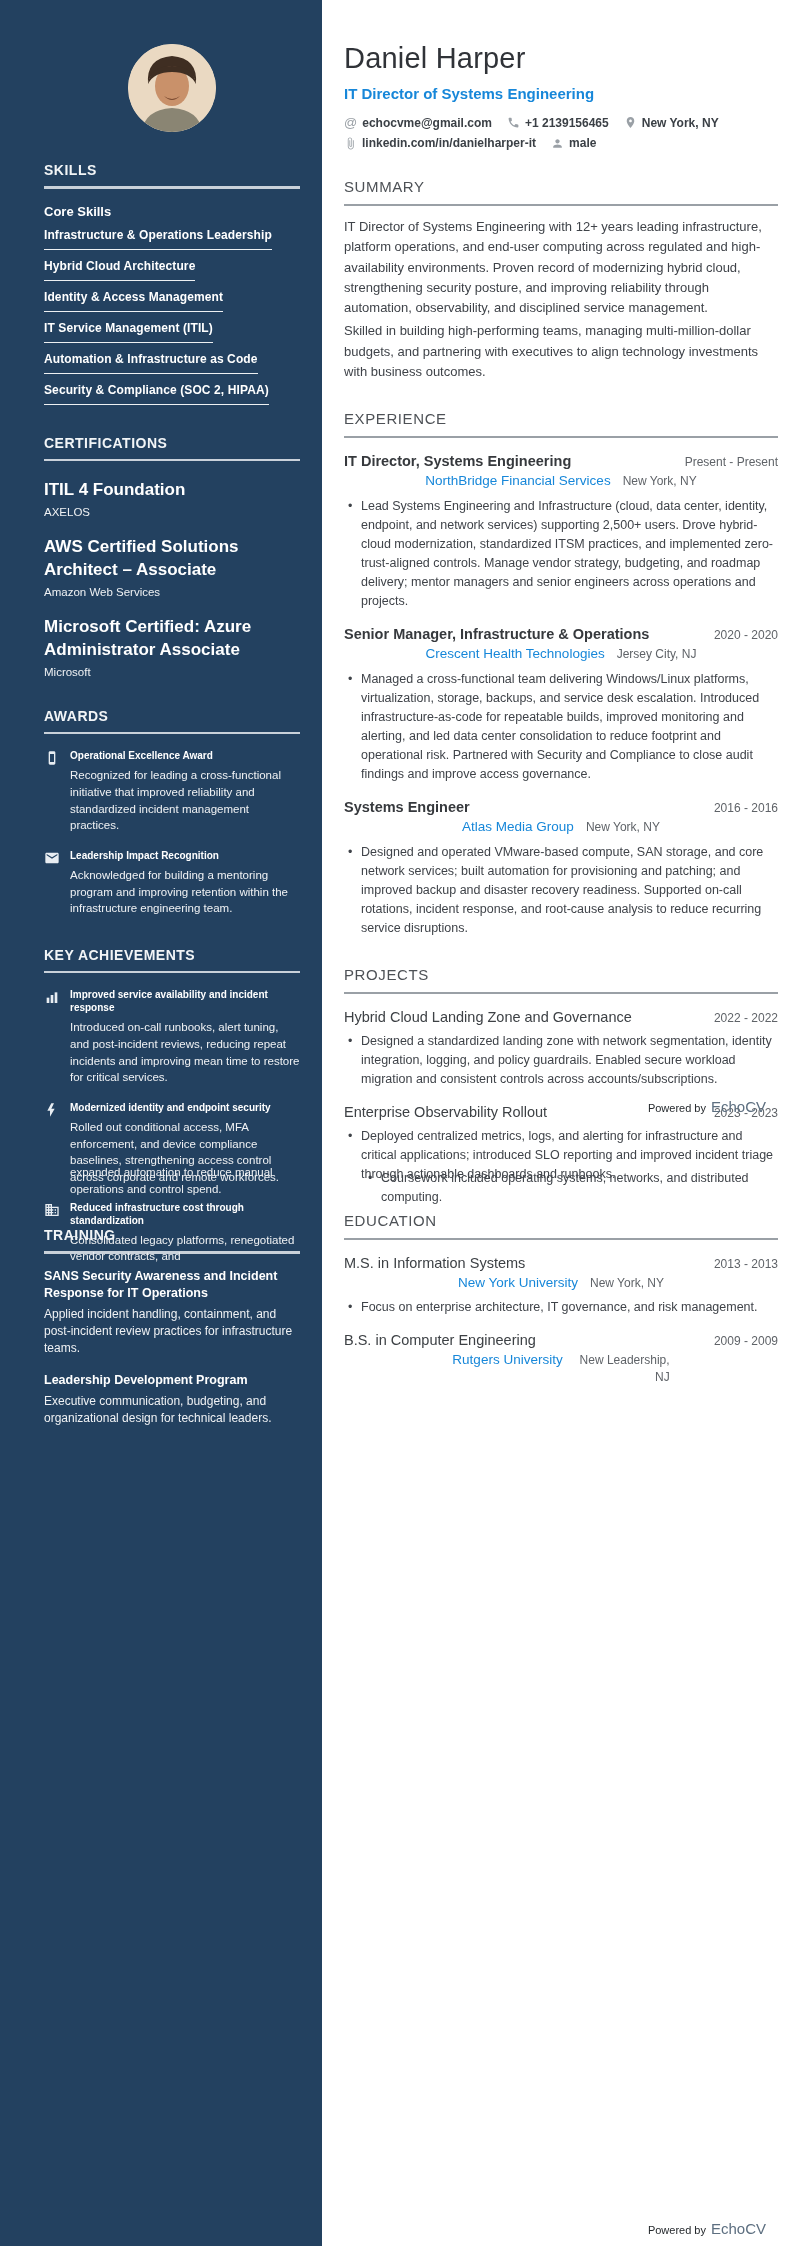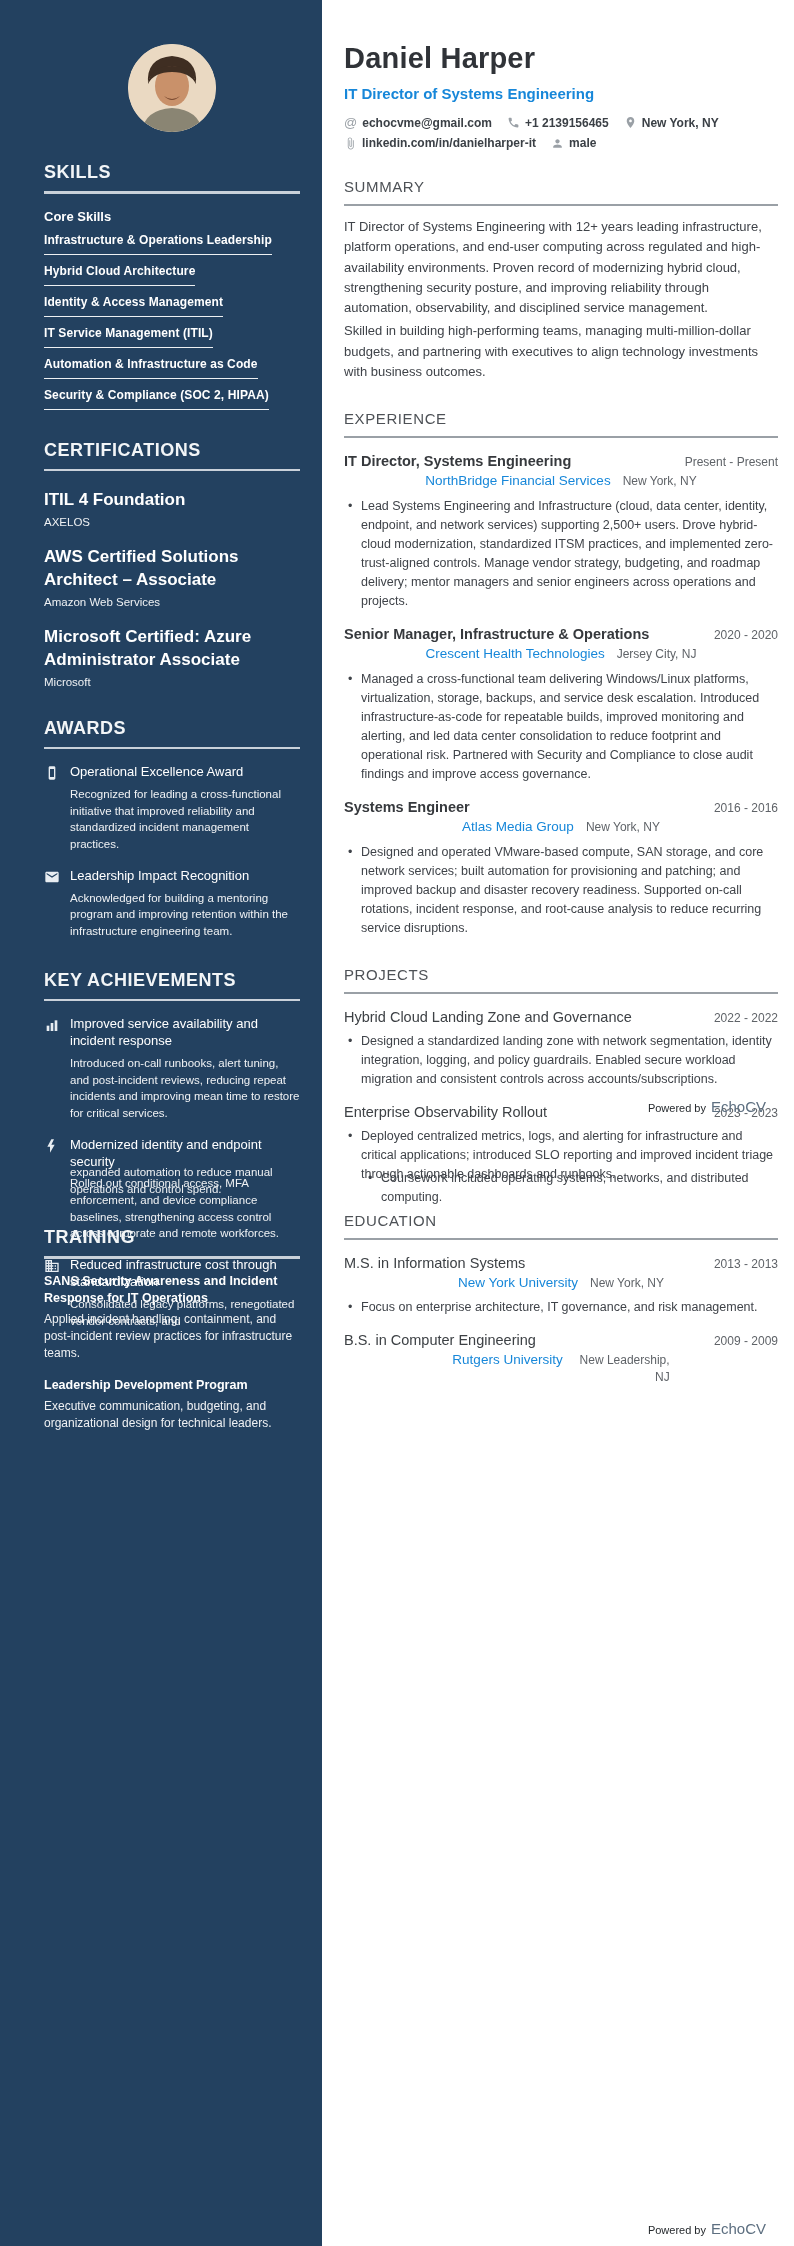--- a/index.html
+++ b/index.html
@@ -8,40 +8,40 @@
     font-family:"Liberation Sans",sans-serif;color:#3f4349;overflow:hidden;
   }
   
   .sidebar{
     position:absolute;left:0;top:0;width:322px;height:2246px;
     background:#234160;color:#fff;box-sizing:border-box;
   }
   .side-flow{padding:44px 22px 0 44px;}
   .photo-wrap{width:88px;height:88px;border-radius:50%;overflow:hidden;margin:0 auto;background:#ead9c2;}
   .side-section{margin-top:30px;}
-  .side-heading{font-size:18px;font-weight:700;letter-spacing:.5px;color:#f2f5f7;}
+  .side-heading{font-size:14px;font-weight:700;letter-spacing:.5px;color:#f2f5f7;}
   .side-rule{height:2.5px;background:rgba(230,235,240,.85);margin-top:8px;}
   .skill-group{font-size:13px;font-weight:700;margin-top:15px;}
   .skill-item{width:fit-content;max-width:100%;border-bottom:1.5px solid rgba(255,255,255,.92);
     padding:9px 0 7px;font-size:12px;font-weight:700;letter-spacing:.1px;}
   .cert-name{font-size:17px;font-weight:700;margin-top:18px;line-height:1.35;}
   .cert-issuer{font-size:11.5px;margin-top:4px;color:rgba(255,255,255,.93);}
   .iconed-item{display:flex;gap:10px;margin-top:15px;align-items:flex-start;}
   .iconed-item .ic{flex:0 0 16px;width:16px;height:16px;margin-top:1px;}
   .iconed-item .ic svg{width:16px;height:16px;fill:#e8edf2;}
   .iconed-body{flex:1;}
-  .iconed-title{font-size:13px;font-weight:400;line-height:1.3;}
+  .iconed-title{font-size:10px;font-weight:700;line-height:1.3;}
   .iconed-desc{font-size:11.5px;line-height:1.45;margin-top:5px;color:rgba(255,255,255,.93);}
   .train-title{font-size:12.5px;font-weight:700;margin-top:14px;line-height:1.35;}
   .train-desc{font-size:12px;line-height:1.45;margin-top:4px;color:rgba(255,255,255,.93);}
   .side-page2{position:absolute;left:44px;right:22px;top:1164px;}
   .cont-desc{margin-left:26px;font-size:11.5px;line-height:1.45;color:rgba(255,255,255,.93);}
   
   .main{position:absolute;left:344px;top:0;width:434px;}
-  .name{font-size:29px;font-weight:700;color:#303338;margin-top:42px;letter-spacing:.2px;}
+  .name{font-size:29px;font-weight:400;color:#303338;margin-top:42px;letter-spacing:.2px;}
   .job-title{font-size:15px;font-weight:700;color:#1787d9;margin-top:10px;}
   .contacts{margin-top:13px;}
   .contact-row{display:flex;gap:15px;align-items:center;margin-top:6px;flex-wrap:wrap;}
   .contact{display:flex;align-items:center;gap:5px;font-size:12px;font-weight:700;color:#3b4046;}
   .contact .cic{color:#9aa0a6;display:flex;align-items:center;}
   .contact .cic svg{width:13px;height:13px;fill:#9aa0a6;}
   .at-glyph{font-size:13px;font-weight:400;color:#9aa0a6;}
   .section{margin-top:28px;}
   .sec-heading{font-size:15px;font-weight:500;color:#4d5156;letter-spacing:.6px;}
   .sec-rule{height:2px;background:#9aa0a6;margin-top:9px;}

